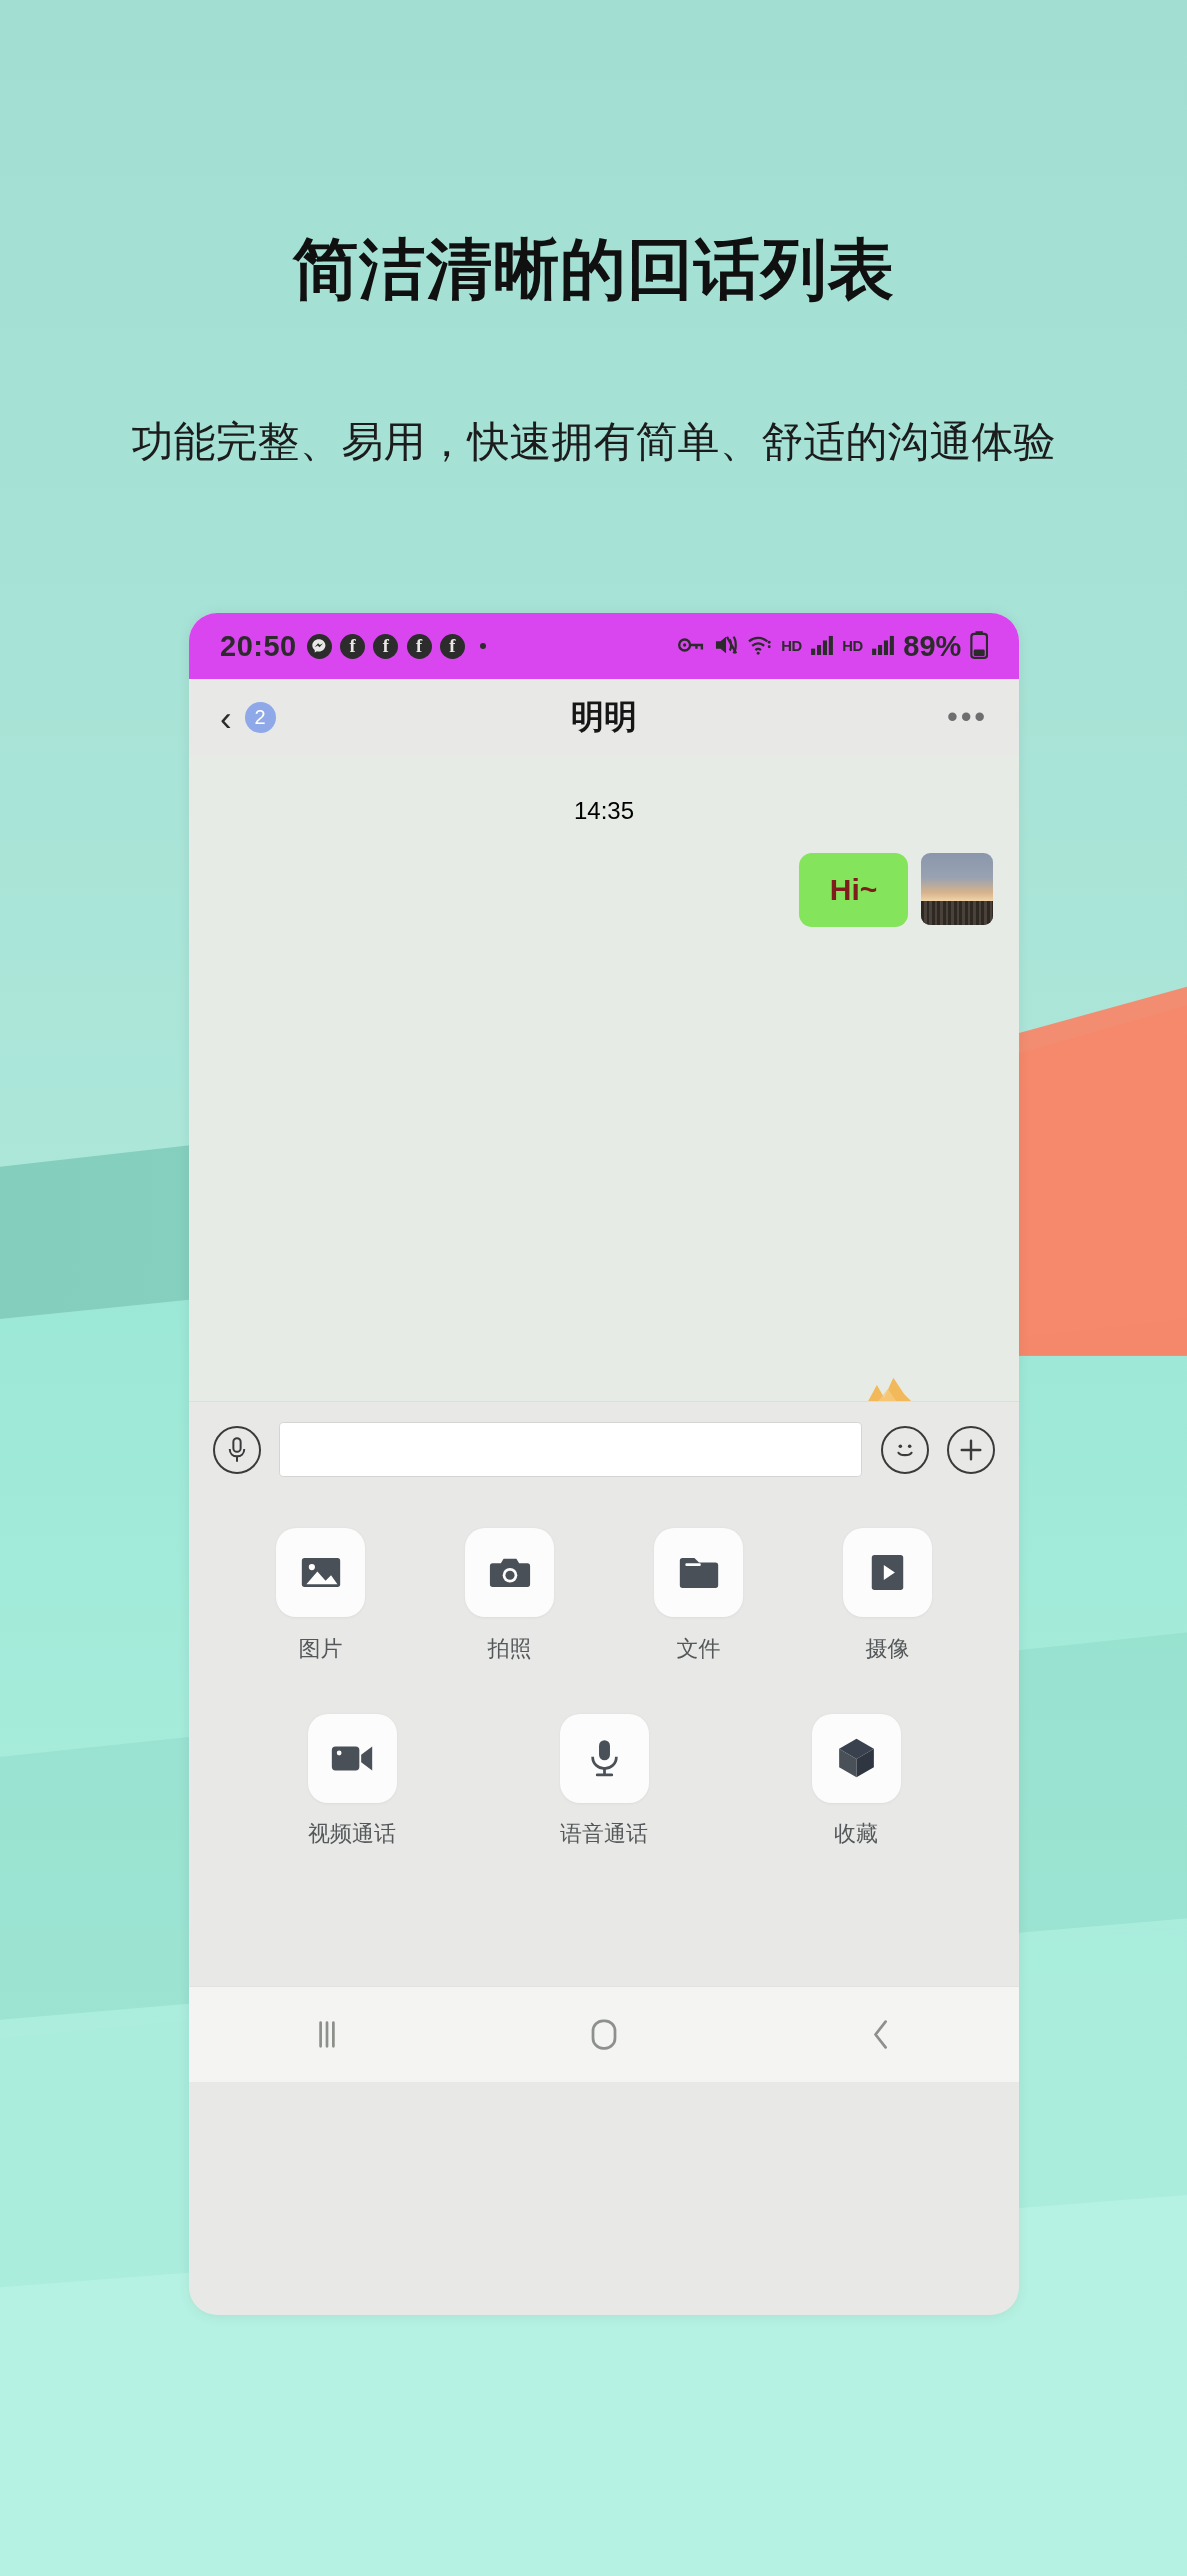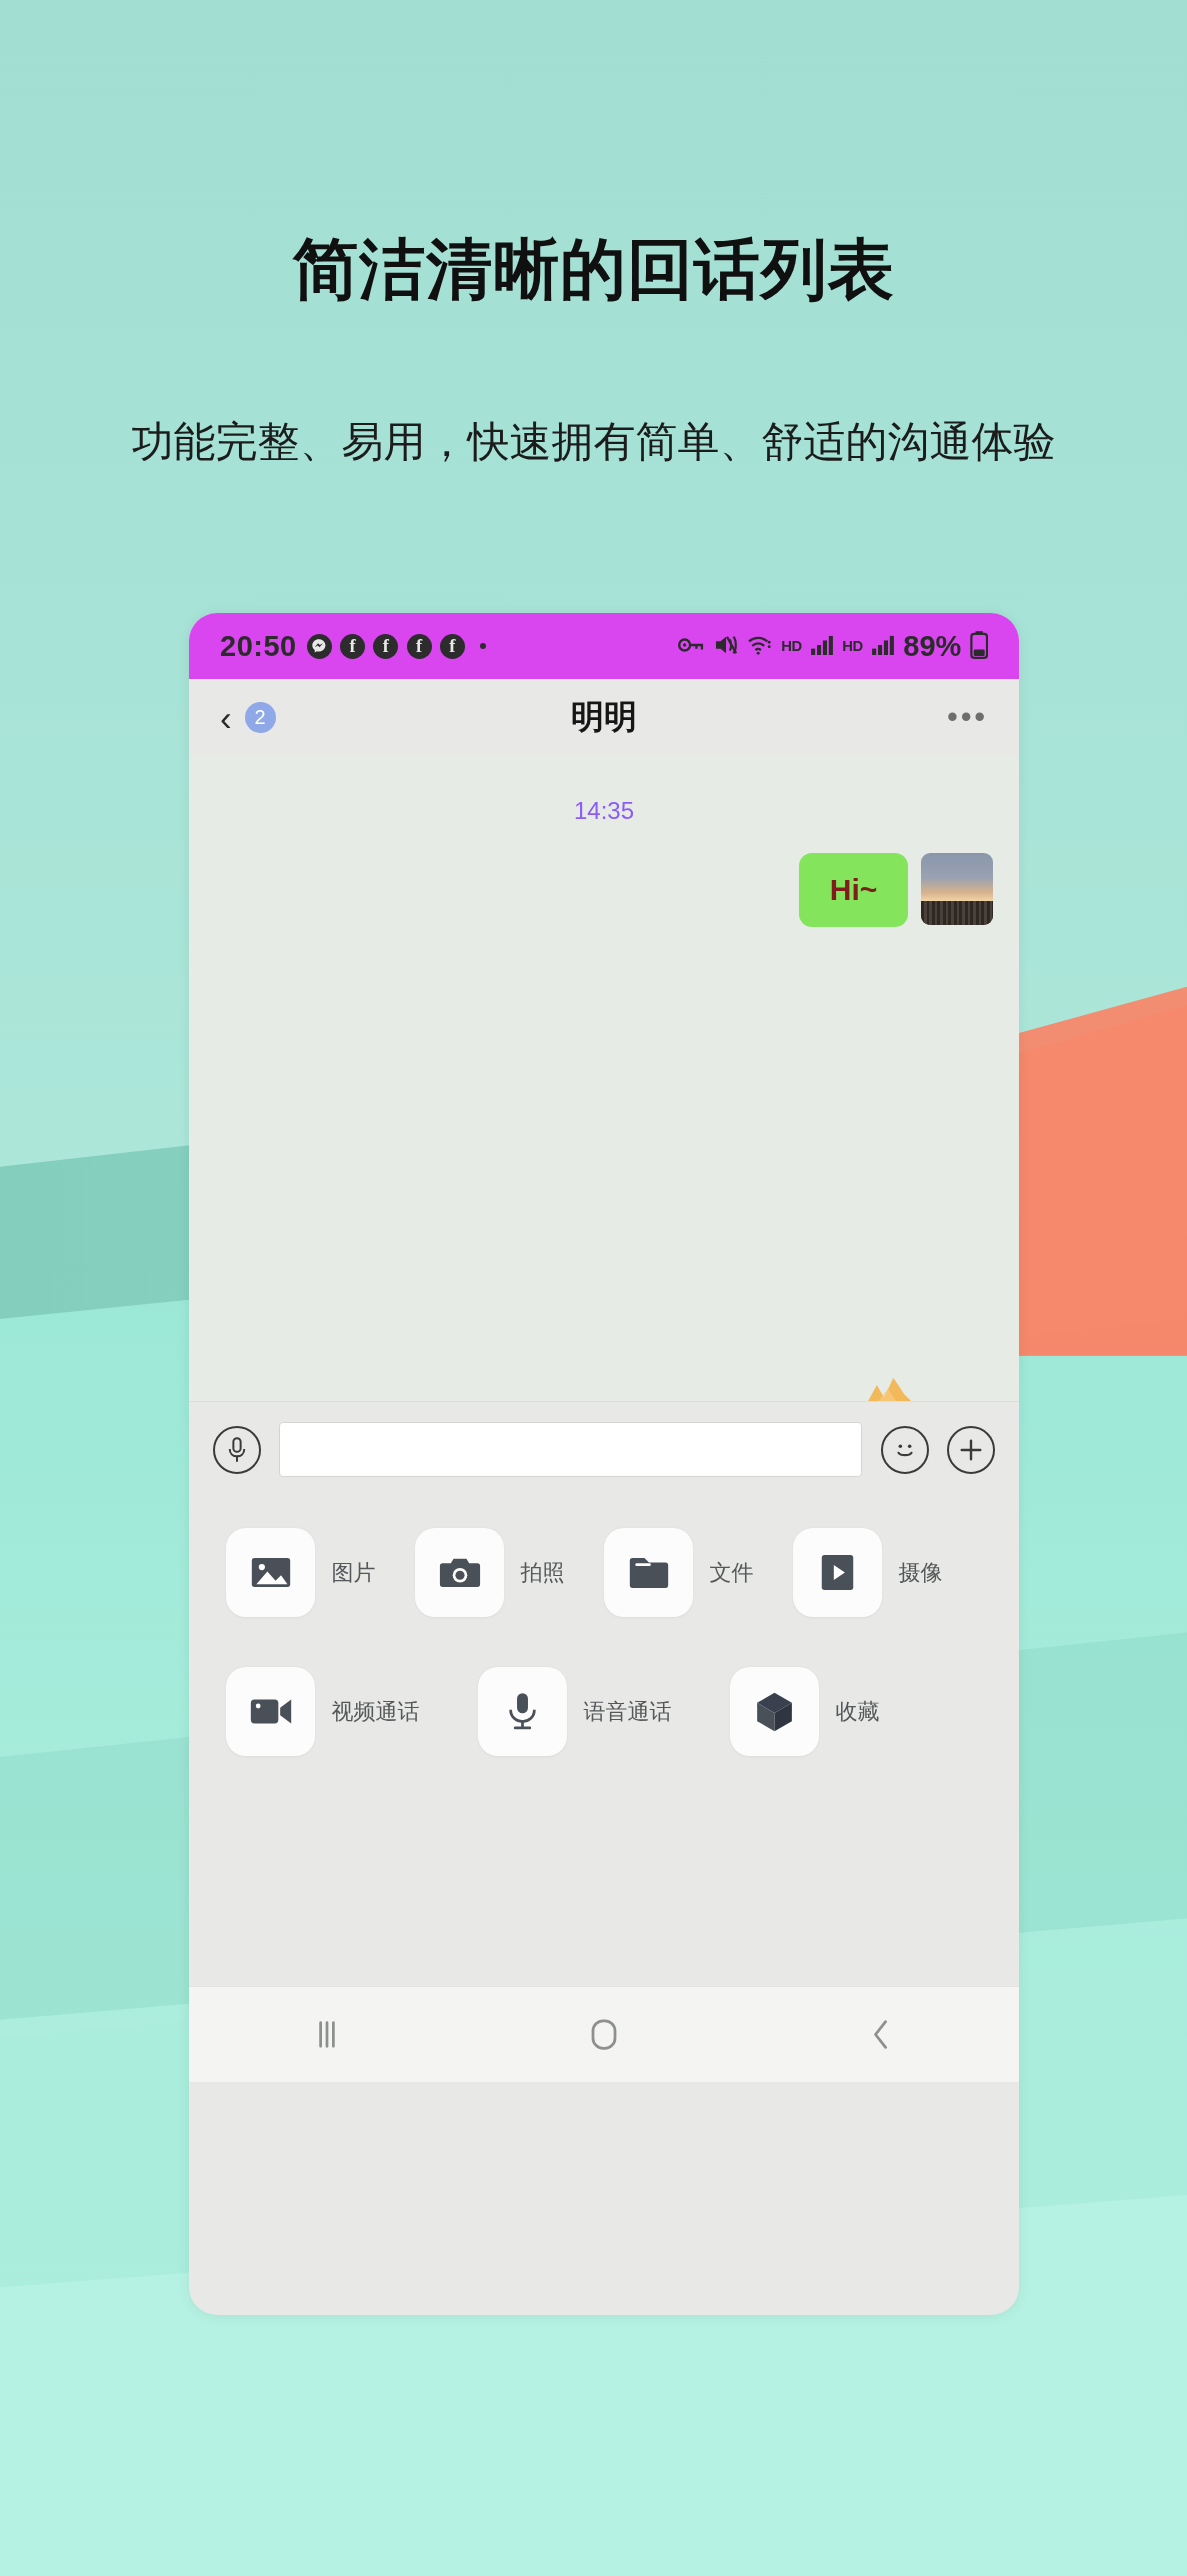--- a/index.html
+++ b/index.html
@@ -87,21 +87,21 @@
   #more-menu { margin-left:auto; font-size:31px; color:#6e6e6e; letter-spacing:2.8px; line-height:.4; z-index:1; }
 
   
   #messages {
     height:646px;
     background:#e7ebe6;
     position:relative;
     padding-top:42px;
     overflow:hidden;
   }
-  #msg-time { text-align:center; font-size:24px; color:#8b5cf6; }
+  #msg-time { text-align:center; font-size:24px; color:#000000; }
   #msg-row {
     display:flex; justify-content:flex-end; align-items:flex-start;
     gap:13px; padding:0 26px; margin-top:28px;
   }
   #msg-bubble {
     background:#84e45b; color:#7f1d1d;
     font-size:30px; font-weight:bold;
     padding:20px 28px; border-radius:13px;
     min-width:109px; text-align:center;
   }
@@ -140,21 +140,21 @@
   }
 
   
   #attach-panel {
     background:#e8e9e7;
     padding:31px 37px 22px;
     height:489px;
   }
   .attach-row { display:flex; }
   .attach-item {
-    flex:1; display:flex; flex-direction:row; align-items:center; gap:16.6px;
+    flex:1; display:flex; flex-direction:column; align-items:center; gap:16.6px;
   }
   .tile {
     width:89px; height:89px; border-radius:20px; background:#fcfcfc;
     display:flex; align-items:center; justify-content:center;
     box-shadow:0 0.9px 2.8px rgba(0,0,0,.05);
   }
   .attach-label { font-size:22px; color:#55585a; }
   .attach-row + .attach-row { margin-top:50px; }
 
   

